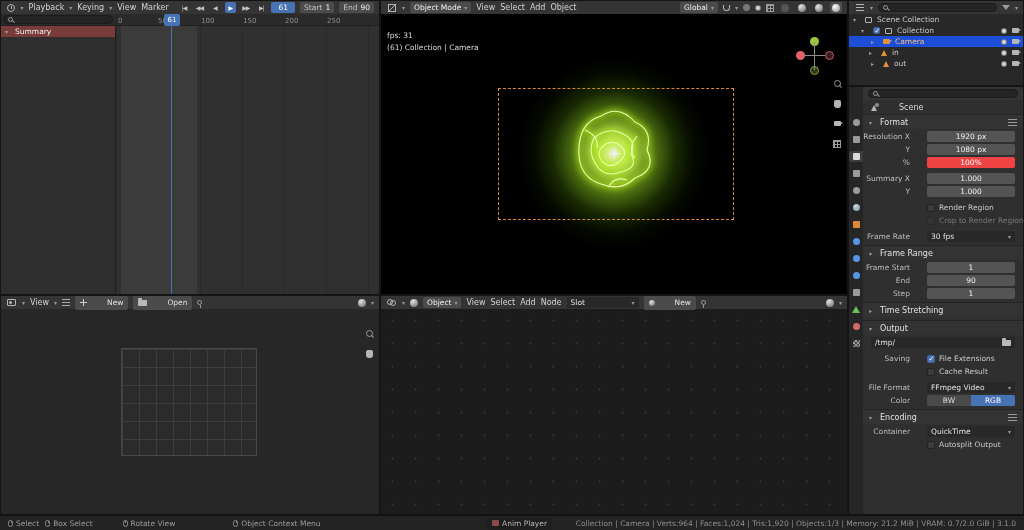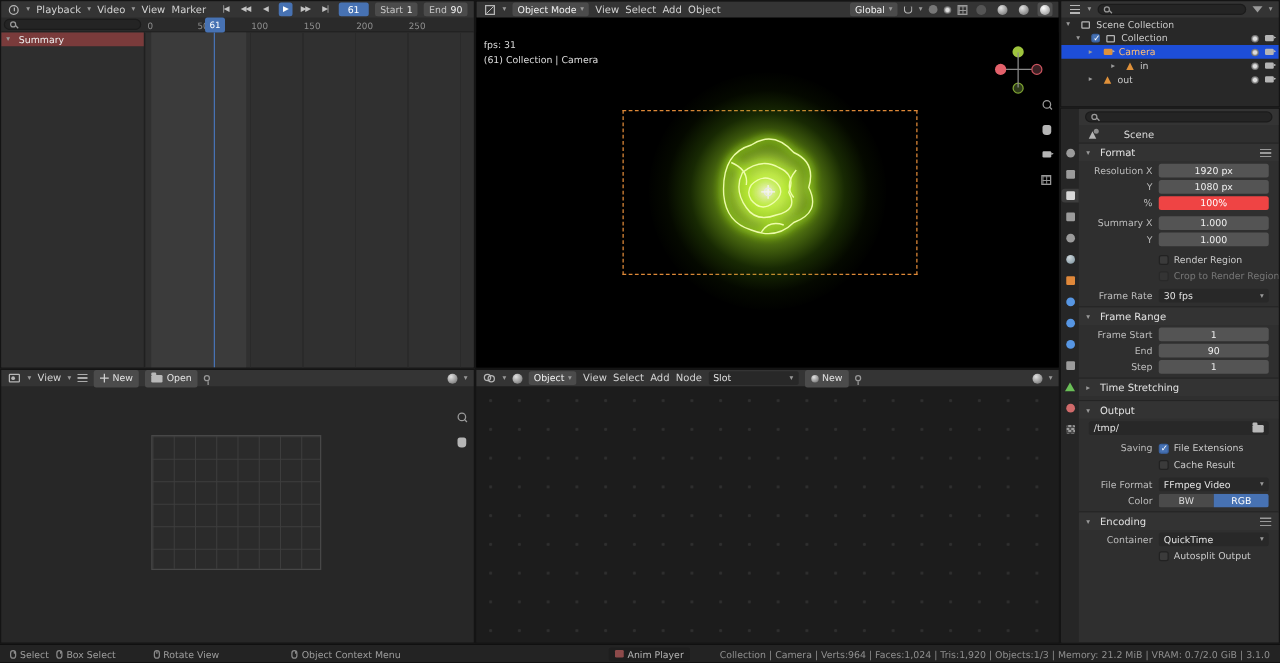--- a/index.html
+++ b/index.html
@@ -77,21 +77,21 @@
   border-radius:2px;display:flex;align-items:center;justify-content:center;font-size:7px;z-index:4}
 .ds-channels{position:absolute;left:0;top:25px;bottom:0;width:115px;background:#2e2e2e;border-right:1px solid #202020}
 .sumrow{height:11px;background:#7a3b3b;color:#eee;display:flex;align-items:center;gap:3px;padding:0 4px;font-size:7.5px}
 .ds-tl{position:absolute;left:115px;top:25px;right:0;bottom:0;background:#303030;
   background-image:repeating-linear-gradient(90deg,#2a2a2a 0 1px,transparent 1px 42px)}
 .ds-band{position:absolute;left:5px;top:0;bottom:0;width:76px;background:#3b3b3b}
 .ds-line{position:absolute;left:55px;top:0;bottom:0;width:1px;background:#4772b3}
 
 
 #imged{left:0;top:295px;width:380px;height:220px;background:#272727}
-.btn{height:14px;background:#4b4b4b;border-radius:2px;display:flex;align-items:center;gap:3px;
+.btn{height:14px;background:#4b4b4b;border-radius:2px;display:flex;align-items:center;gap:20px;
   padding:0 5px;color:#e4e4e4;font-size:7.5px}
 .uvgrid{position:absolute;left:120px;top:52px;width:136px;height:108px;background:#2b2b2b;
   border:1px solid #474747;
   background-image:linear-gradient(#3d3d3d 1px,transparent 1px),linear-gradient(90deg,#3d3d3d 1px,transparent 1px);
   background-size:17px 18px}
 .sidecol{position:absolute;right:4px;display:flex;flex-direction:column;gap:9px;align-items:center;z-index:2}
 
 
 #vp{left:380px;top:0;width:468px;height:295px;background:#000}
 .vp-tool{position:absolute;left:0;top:13px;right:0;height:12px;background:#303030;
@@ -145,21 +145,21 @@
 .t-ck{background:repeating-conic-gradient(#9b9b9b 0 25%,#4a4a4a 0 50%) 0 0/4px 4px}
 .pr-main{position:absolute;left:14px;top:0;right:0;bottom:0;overflow:hidden}
 .crumb{display:flex;align-items:center;gap:20px;height:14px;padding:0 8px;font-size:8px;color:#dadada}
 .ic-scene{width:8px;height:8px;position:relative}
 .ic-scene::before{content:"";position:absolute;left:0;bottom:0;border-left:3px solid transparent;border-right:3px solid transparent;border-bottom:6px solid #b5b5b5}
 .ic-scene::after{content:"";position:absolute;right:0;top:0;width:4px;height:4px;border-radius:50%;background:#8d8d8d}
 .panel{border-top:1px solid #242424;padding-bottom:3px}
 .phead{display:flex;align-items:center;gap:4px;height:14px;padding:0 6px;color:#e2e2e2;font-size:8px;background:#333}
 .preset{width:9px;height:7px;margin-left:auto;background:repeating-linear-gradient(to bottom,#999 0 1px,transparent 1px 3px)}
 .prow{display:flex;align-items:center;margin-top:2px;height:11px;padding-right:8px}
-.plab{width:64px;flex:none;text-align:right;color:#bcbcbc;font-size:7.5px;padding-right:5px}
+.plab{width:64px;flex:none;text-align:right;color:#bcbcbc;font-size:7.5px;padding-right:17px}
 .pf{flex:1;min-width:0}
 .cbl{color:#c9c9c9;font-size:7.5px;margin-left:4px;white-space:nowrap}
 .seg{flex:1;display:flex;border-radius:2px;overflow:hidden}
 .seg span{flex:1;height:11px;display:flex;align-items:center;justify-content:center;font-size:7.5px}
 .seg .off{background:#4a4a4a;color:#ddd}
 .seg .on{background:#4772b3;color:#fff}
 .dim{opacity:.45}
 
 
 #status{position:absolute;left:0;top:515px;width:1024px;height:15px;background:#232323;
@@ -189,21 +189,21 @@
 <div id="stage">
 
   <div class="editor" id="timeline">
     <div class="hdr">
       <span class="et">
           <span class="et-clock ic"></span>
         </span>
       <span class="chev"></span>
       <span class="menu"><span>Playback</span></span>
         <span class="chev"></span>
-      <span class="menu"><span>Video</span></span>
+      <span class="menu"><span>Keying</span></span>
         <span class="chev"></span>
       <span class="menu">View</span>
       <span class="menu">Marker</span>
       <span class="spacer"></span>
       <span class="pb">|◀</span>
       <span class="pb">◀◀</span>
       <span class="pb">◀</span>
       <span class="pb play">▶</span>
       <span class="pb">▶▶</span>
       <span class="pb">▶|</span>
@@ -422,21 +422,21 @@
       <span class="ic ic-camsm"></span>
     </div>
     <div class="orow sel" style="padding-left:22px">
       <span class="tri tri-c"></span>
       <span class="ic ic-camsm" style="background:#e0913a"></span>
       <span class="lbl">Camera</span>
       <span class="spacer"></span>
       <span class="ic ic-eye"></span>
       <span class="ic ic-camsm"></span>
     </div>
-    <div class="orow" style="padding-left:40px">
+    <div class="orow" style="padding-left:20px">
       <span class="tri tri-c"></span>
       <span class="ic tri-obj"></span>
       <span class="lbl">in</span>
       <span class="spacer"></span>
       <span class="ic ic-eye"></span>
       <span class="ic ic-camsm"></span>
     </div>
     <div class="orow" style="padding-left:22px">
       <span class="tri tri-c"></span>
       <span class="ic tri-obj"></span>

